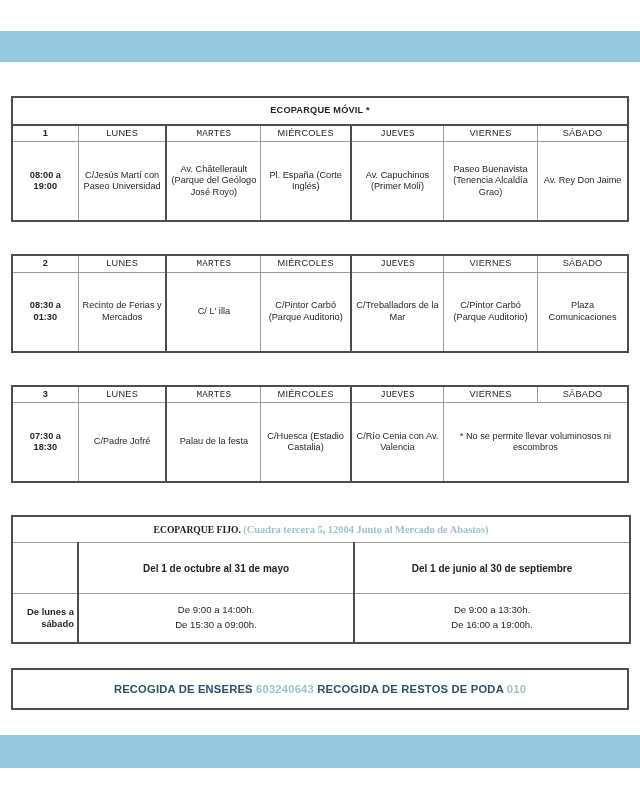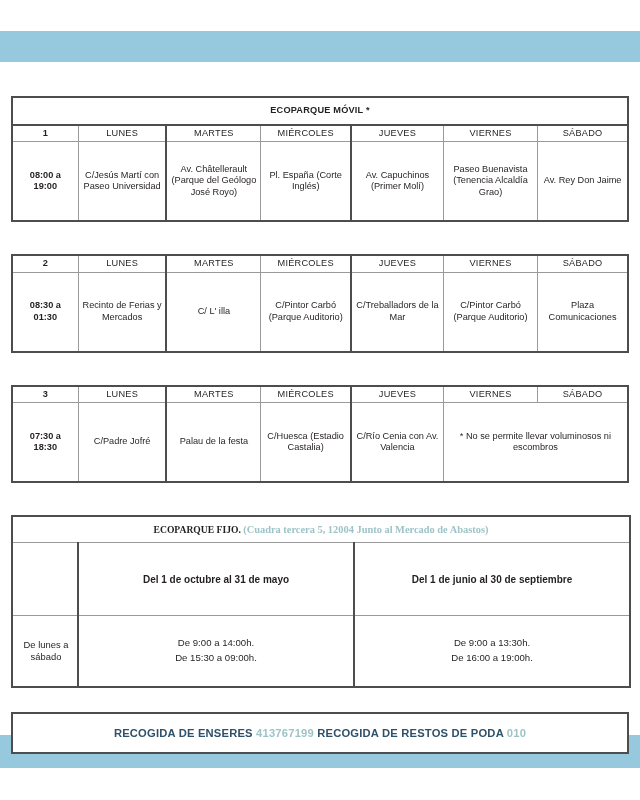--- a/index.html
+++ b/index.html
@@ -88,21 +88,21 @@
     color: #9ec3c7;
     font-size: 10px;
     letter-spacing: .25px;
     font-weight: normal;
   }
   .head-row td {
     padding-top: 3px;
     padding-bottom: 3px;
     border-bottom: 1px solid #9a9a9a;
   }
-  .head-row td.thickleft { border-left: 2px solid #4d4d4d; }
+  .head-row td.thickleft { border-left: 2px solid #4d4d4d; font-family: Liberation Mono, monospace; }
   .body-row td { height: 74px; }
   .body-row td.thickleft { border-left: 2px solid #4d4d4d; }
   .time-cell {
     font-weight: bold;
     font-size: 9.6px;
     line-height: 1.7;
   }
   .gap {
     height: 32px;
   }
@@ -113,26 +113,26 @@
     table-layout: fixed;
     width: 618px;
     border: 2px solid #4d4d4d;
     background: #ffffff;
   }
   table.fijo td {
     border: 1px solid #9a9a9a;
     font-size: 9.6px;
     color: #231f20;
     text-align: center;
-    padding: 15px 3px;
+    padding: 4px 3px;
     vertical-align: middle;
   }
   table.fijo td.rowlabel {
-    font-weight: normal;
-    text-align: center;
+    font-weight: bold;
+    text-align: right;
     padding-left: 5px;
     font-size: 9.4px;
     line-height: 1.25;
     margin-left: 36px;
   }
   table.fijo td.period {
     font-weight: bold;
     font-size: 10px;
     height: 42px;
   }
@@ -313,19 +313,19 @@
           </td>
         </tr>
       </tbody>
     </table>
 
     <div class="gap-sm"></div>
 
     <table class="footer">
       <tbody>
         <tr>
-          <td class="foot-main"><span>RECOGIDA DE ENSERES</span> <span class="foot-num">413767199</span> <span>RECOGIDA DE RESTOS DE PODA</span> <span class="foot-num">010</span></td>
+          <td class="foot-main"><span>RECOGIDA DE ENSERES</span> <span class="foot-num">603240643</span> <span>RECOGIDA DE RESTOS DE PODA</span> <span class="foot-num">010</span></td>
         </tr>
       </tbody>
     </table>
 
   </div>
 </div>
 
 </body></html>

